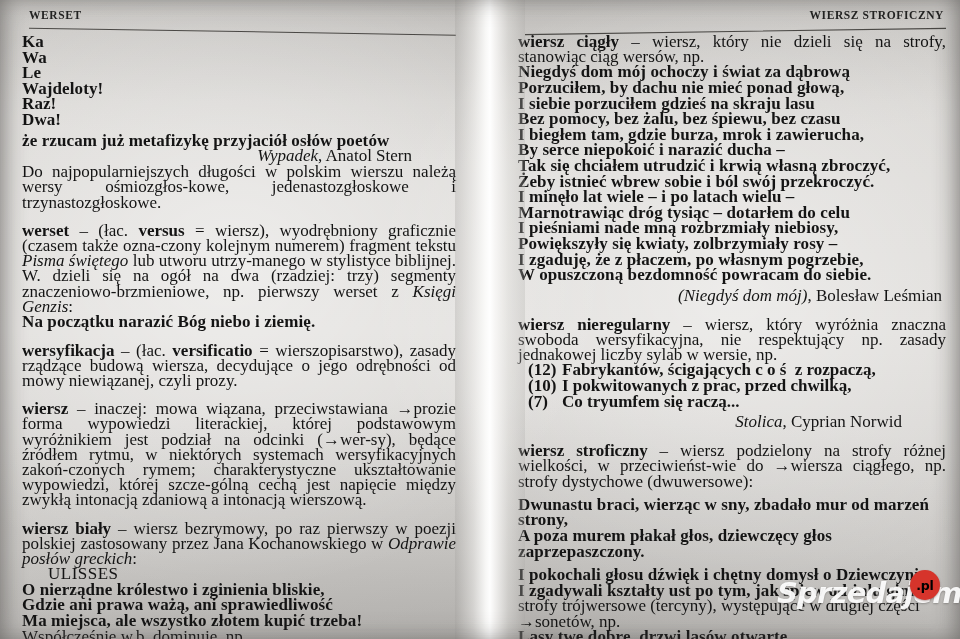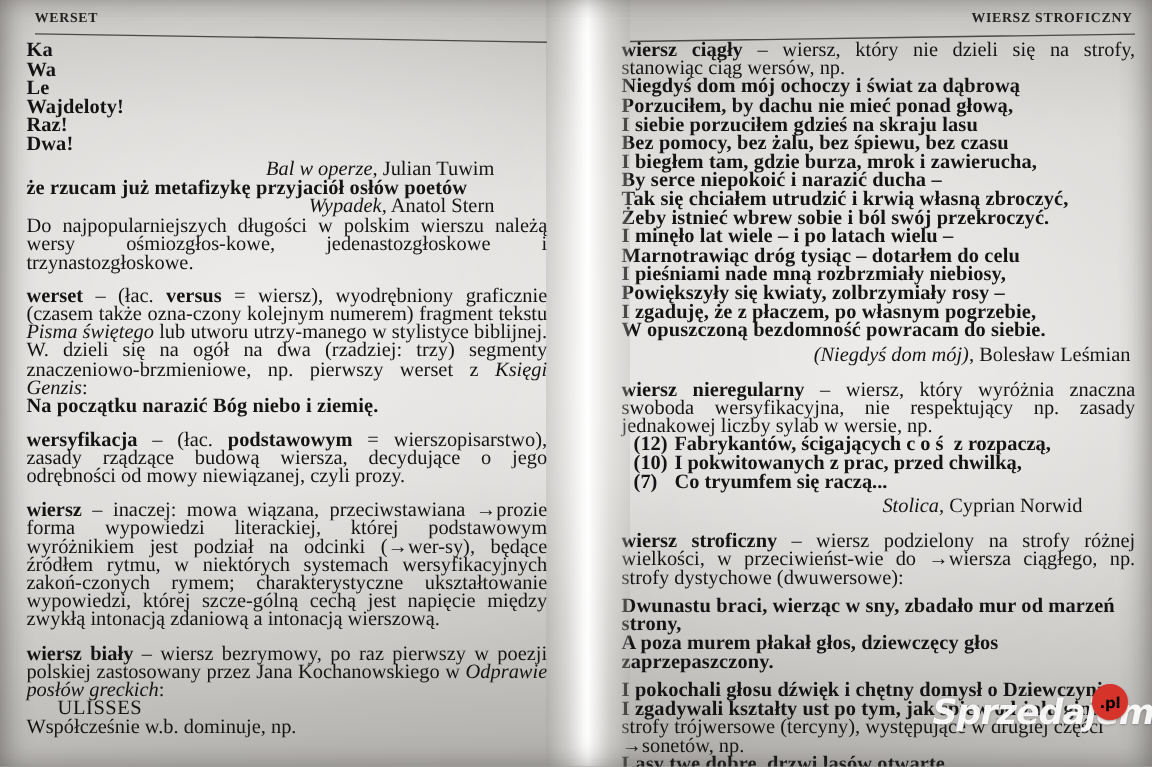--- a/index.html
+++ b/index.html
@@ -204,48 +204,52 @@
         <p>Ka</p>
         <p>Wa</p>
         <p>Le</p>
         <p>Wajdeloty!</p>
         <p>Raz!</p>
         <p>Dwa!</p>
       </div>
 
       <div class="gap-xs"></div>
 
-      <p class="attrib inset"><span class="ti">Bal w operze</span><span>, Julian Tuwim</span></p>
 
 
       <div class="verse">
         <p>że rzucam już metafizykę przyjaciół osłów poetów</p>
       </div>
 
       <p class="attrib inset"><span class="ti">Wypadek</span><span>, Anatol Stern</span></p>
 
       <p class="para">Do najpopularniejszych długości w polskim wierszu należą wersy ośmiozgłos-kowe, jedenastozgłoskowe i trzynastozgłoskowe.</p>
 
       <div class="gap"></div>
 
       <p class="para"><span class="hw">werset</span><span> – (łac. </span><span class="hw">versus</span><span> = wiersz), wyodrębniony graficznie (czasem także ozna-czony kolejnym numerem) fragment tekstu </span><span class="it">Pisma świętego</span><span> lub utworu utrzy-manego w stylistyce biblijnej. W. dzieli się na ogół na dwa (rzadziej: trzy) segmenty znaczeniowo-brzmieniowe, np. pierwszy werset z </span><span class="it">Księgi Genzis</span><span>:</span></p>
       <p class="verse">Na początku narazić Bóg niebo i ziemię.</p>
 
       <div class="gap"></div>
 
-      <p class="para"><span class="hw">wersyfikacja</span><span> – (łac. </span><span class="hw">podstawowym</span><span> = wierszopisarstwo), zasady rządzące budową wiersza, decydujące o jego odrębności od mowy niewiązanej, czyli prozy.</span></p>
+      <p class="para"><span class="hw">wersyfikacja</span><span> – (łac. </span><span class="hw">versificatio</span><span> = wierszopisarstwo), zasady rządzące budową wiersza, decydujące o jego odrębności od mowy niewiązanej, czyli prozy.</span></p>
 
       <div class="gap"></div>
 
       <p class="para"><span class="hw">wiersz</span><span> – inaczej: mowa wiązana, przeciwstawiana →prozie forma wypowiedzi literackiej, której podstawowym wyróżnikiem jest podział na odcinki (→wer-sy), będące źródłem rytmu, w niektórych systemach wersyfikacyjnych zakoń-czonych rymem; charakterystyczne ukształtowanie wypowiedzi, której szcze-gólną cechą jest napięcie między zwykłą intonacją zdaniową a intonacją wierszową.</span></p>
 
       <div class="gap"></div>
 
       <p class="para"><span class="hw">wiersz biały</span><span> – wiersz bezrymowy, po raz pierwszy w poezji polskiej zastosowany przez Jana Kochanowskiego w </span><span class="it">Odprawie posłów greckich</span><span>:</span></p>
       <p class="verse-plain indent-name">ULISSES</p>
+      <div class="verse">
+        <p>O nierządne królestwo i zginienia bliskie,</p>
+        <p>Gdzie ani prawa ważą, ani sprawiedliwość</p>
+        <p>Ma miejsca, ale wszystko złotem kupić trzeba!</p>
+      </div>
       <p class="verse-plain">Współcześnie w.b. dominuje, np.</p>
 
     </div>
   </div>
 
   <div class="col right">
 
     <div class="hdr right-hdr">
       <div class="hdr-text">WIERSZ STROFICZNY</div>
       <div class="rule">

